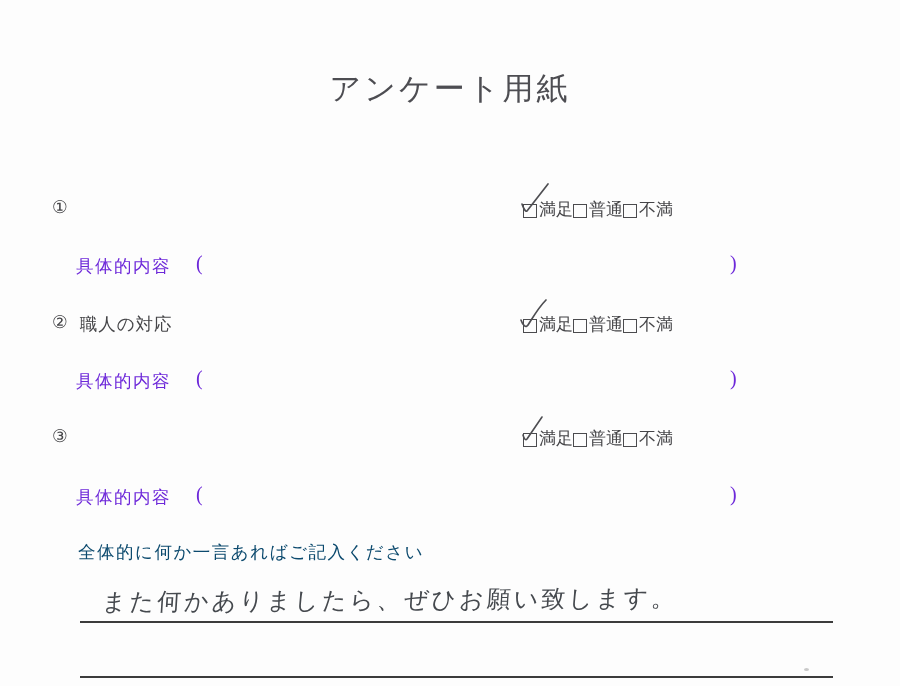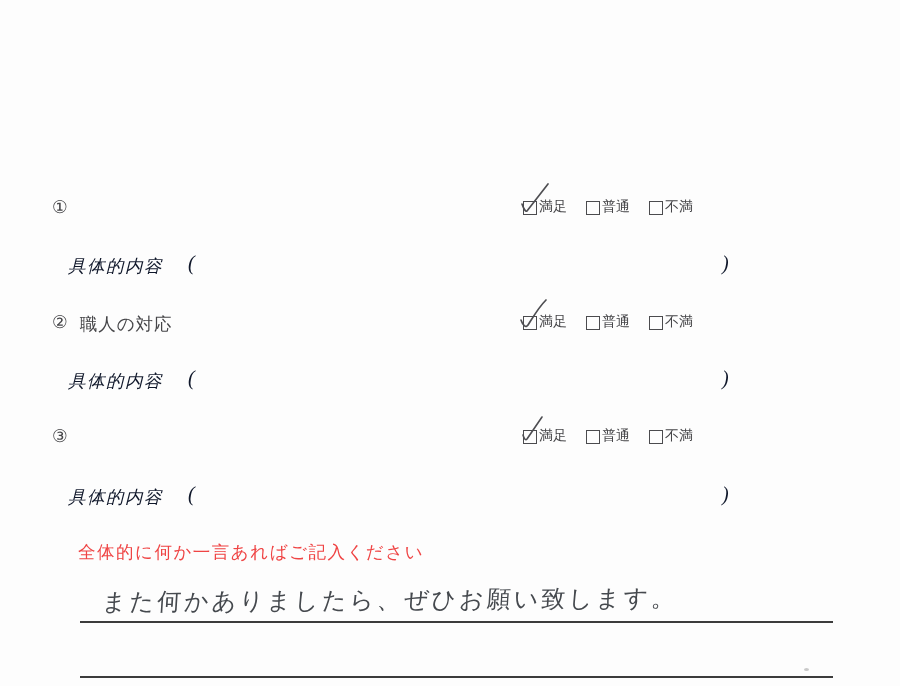--- a/index.html
+++ b/index.html
@@ -37,22 +37,21 @@
     color: #454548;
   }
   .q-num { margin-right: 11px; }
   .q1 { top: 197px; }
   .q2 { top: 312px; }
   .q3 { top: 426px; }
   .options-row {
     position: absolute;
     left: 523px;
     display: flex;
-    gap: 19px;
-    font-size: 14px;
+    font-size: 17px;
     color: #454548;
   }
   .o1 { top: 198px; }
   .o2 { top: 313px; }
   .o3 { top: 427px; }
   .option {
     display: flex;
     align-items: center;
     position: relative;
   }
@@ -70,25 +69,24 @@
     position: absolute;
     left: -5px;
     top: -17px;
     width: 34px;
     height: 36px;
     pointer-events: none;
   }
   .check-wrap svg { display: block; }
   .detail-row {
     position: absolute;
-    left: 68px;
+    left: 76px;
     font-size: 17.5px;
     letter-spacing: 1.5px;
-    color: #0f172a;
-    font-style: italic;
+    color: #6d28d9;
   }
   .d1 { top: 254px; }
   .d2 { top: 369px; }
   .d3 { top: 485px; }
   .paren-open {
     position: absolute;
     left: 120px;
     top: -2px;
     font-size: 20px;
     letter-spacing: 0;
@@ -107,21 +105,21 @@
     width: 505px;
     height: 24px;
     cursor: text;
   }
   .comment-prompt {
     position: absolute;
     left: 78px;
     top: 540px;
     font-size: 17.5px;
     letter-spacing: 1.5px;
-    color: #ef4444;
+    color: #0c4a6e;
   }
   .comment-handwriting {
     position: absolute;
     left: 102px;
     top: 584px;
     font-size: 24px;
     letter-spacing: 3px;
     color: #45494e;
     font-family: cursive;
     transform: rotate(-0.4deg) skewX(-4deg);
@@ -145,20 +143,21 @@
     height: 3px;
     background: #c9c9c9;
     border-radius: 50%;
   }
 </style>
 </head>
 <body>
 
 <div class="page">
 
+  <div class="form-title">アンケート用紙</div>
 
   <div class="question-row q1">
     <span class="q-num">①</span>
   </div>
   <div class="options-row o1">
     <span class="option">
       <span class="checkbox"></span>
       <span class="check-wrap">
         <svg width="34" height="36" viewBox="0 0 34 36">
           <path d="M4,23 C6,29 8,31 9,30 L30,3" fill="none" stroke="#4e4e52" stroke-width="1.7" stroke-linecap="round"></path>

